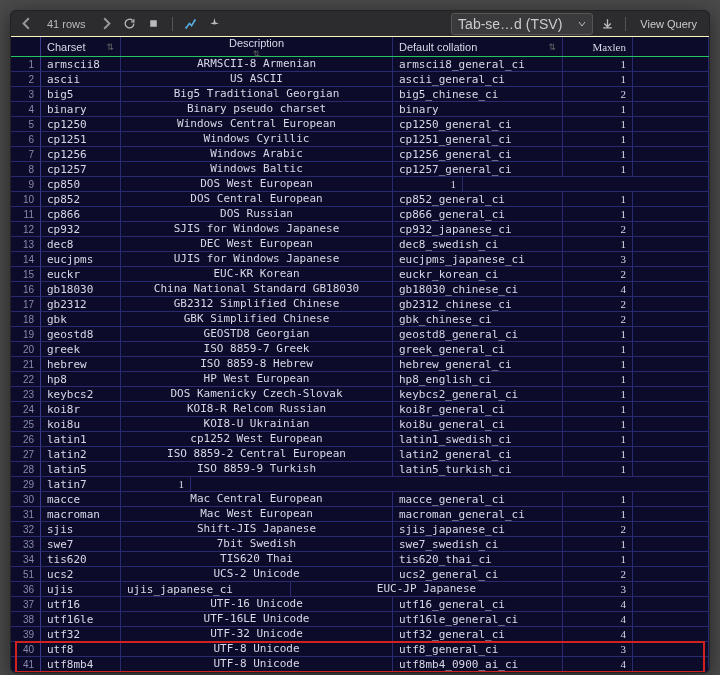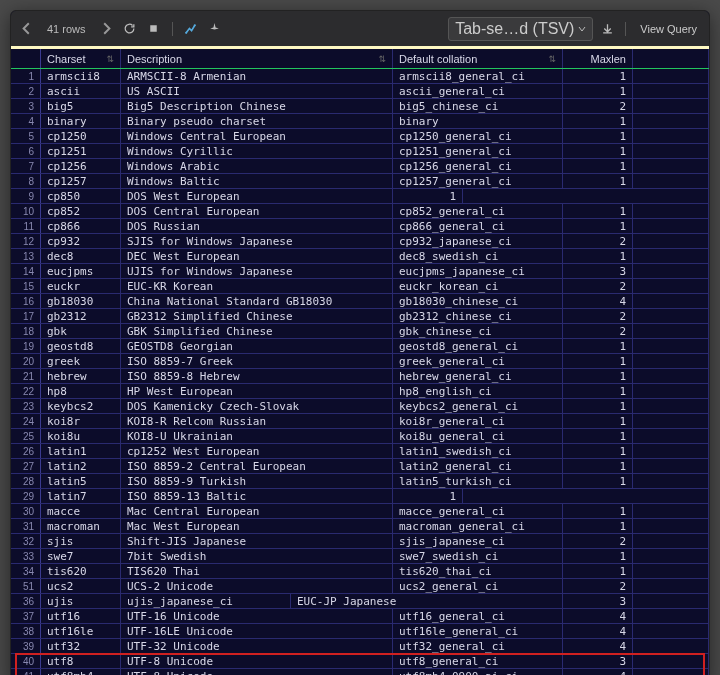--- a/index.html
+++ b/index.html
@@ -15,45 +15,45 @@
   .window {
     width: 700px;
     background: #0c0c2a;
     border-radius: 6px;
     overflow: hidden;
     box-shadow: 0 4px 20px rgba(0,0,0,0.5);
     border: 1px solid #222;
   }
   .toolbar {
     background: #2c2c2e;
-    height: 38px;
+    height: 26px;
     display: flex;
     align-items: center;
     padding: 0 6px;
     gap: 4px;
     color: #ccc;
     font-family: -apple-system, sans-serif;
     font-size: 11px;
-    border-bottom: 3px solid #fef9c3;
+    border-bottom: 1px solid #fef9c3;
   }
   .toolbar .rows { margin: 0 6px; color: #bbb; }
   .toolbar .icon-btn {
     width: 20px; height: 20px;
     display: flex; align-items: center; justify-content: center;
     color: #bbb; cursor: pointer;
   }
   .toolbar .icon-btn svg { width: 13px; height: 13px; }
   .toolbar .spacer { flex: 1; }
   .toolbar .dropdown {
     background: #3a3a3c;
     border: 1px solid #555;
     border-radius: 3px;
     padding: 2px 6px;
-    display: flex; align-items: center; gap: 4px;
-    font-size: 16px;
+    display: flex; align-items: center; gap: 16px;
+    font-size: 14px;
     text-align: center;
   }
   .toolbar .view-query {
     color: #ccc;
     padding: 0 6px;
     cursor: pointer;
   }
   .grid { width: 100%; }
   .header-row {
     display: flex;
@@ -69,23 +69,23 @@
     padding: 0 6px;
     display: flex;
     align-items: center;
     justify-content: space-between;
     border-right: 1px solid #2a2a70;
     height: 100%;
   }
   .sort-ind { color: #666; font-size: 9px; }
   .col-num { width: 30px; justify-content: flex-end; border-right: 1px solid #3a3a90; }
   .col-charset { width: 80px; }
-  .col-desc { width: 272px; }
+  .col-desc { width: 272px; flex-direction: column; }
   .col-coll { width: 170px; }
-  .col-maxlen { width: 70px; text-align: right; justify-content: flex-end; }
+  .col-maxlen { width: 70px; text-align: right; justify-content: flex-end; font-family: Liberation Serif, serif; }
   .col-scroll { flex: 1; }
   .data-row {
     display: flex;
     height: 15px;
     align-items: center;
     color: #d8d8e8;
     border-bottom: 1px solid #2a2a70;
     font-size: 11px;
     white-space: nowrap;
   }
@@ -202,21 +202,21 @@
             <div class="cell col-num">2</div>
             <div class="cell col-charset">ascii</div>
             <div class="cell col-desc">US ASCII</div>
             <div class="cell col-coll">ascii_general_ci</div>
             <div class="cell col-maxlen">1</div>
             <div class="cell col-scroll"></div>
           </div>
           <div class="data-row">
             <div class="cell col-num">3</div>
             <div class="cell col-charset">big5</div>
-            <div class="cell col-desc">Big5 Description Chinese</div>
+            <div class="cell col-desc">Big5 Traditional Georgian</div>
             <div class="cell col-coll">big5_chinese_ci</div>
             <div class="cell col-maxlen">2</div>
             <div class="cell col-scroll"></div>
           </div>
           <div class="data-row">
             <div class="cell col-num">4</div>
             <div class="cell col-charset">binary</div>
             <div class="cell col-desc">Binary pseudo charset</div>
             <div class="cell col-coll">binary</div>
             <div class="cell col-maxlen">1</div>
@@ -409,21 +409,20 @@
             <div class="cell col-num">28</div>
             <div class="cell col-charset">latin5</div>
             <div class="cell col-desc">ISO 8859-9 Turkish</div>
             <div class="cell col-coll">latin5_turkish_ci</div>
             <div class="cell col-maxlen">1</div>
             <div class="cell col-scroll"></div>
           </div>
           <div class="data-row">
             <div class="cell col-num">29</div>
             <div class="cell col-charset">latin7</div>
-            <div class="cell col-desc">ISO 8859-13 Baltic</div>
             <div class="cell col-maxlen">1</div>
             <div class="cell col-scroll"></div>
           </div>
           <div class="data-row">
             <div class="cell col-num">30</div>
             <div class="cell col-charset">macce</div>
             <div class="cell col-desc">Mac Central European</div>
             <div class="cell col-coll">macce_general_ci</div>
             <div class="cell col-maxlen">1</div>
             <div class="cell col-scroll"></div>

